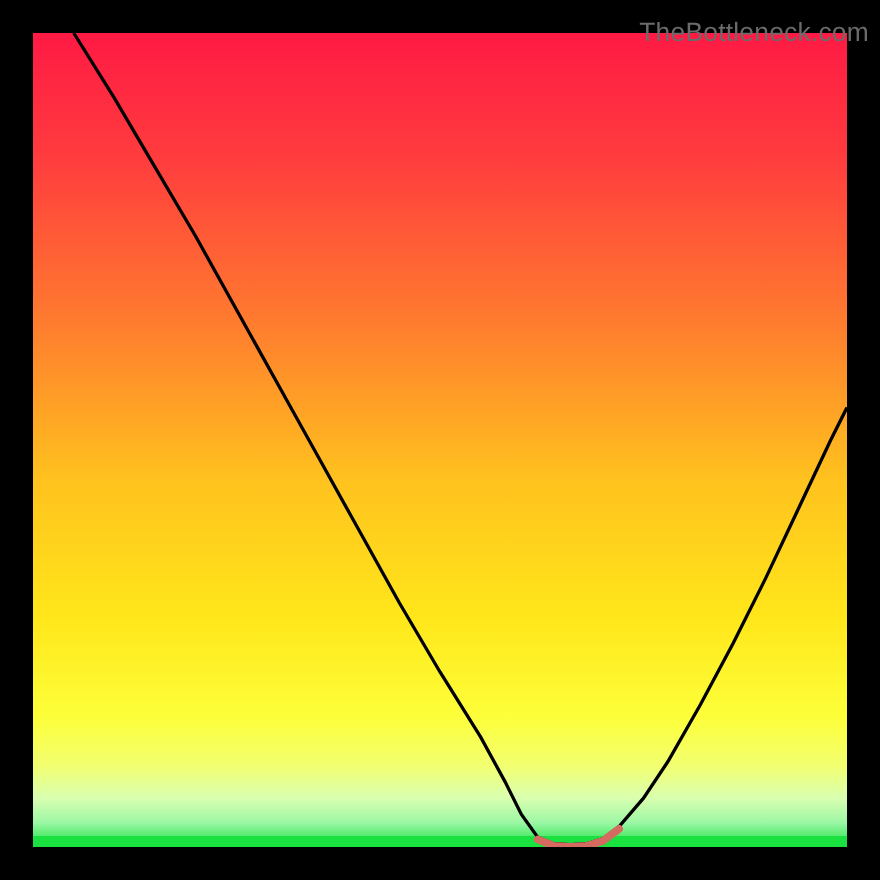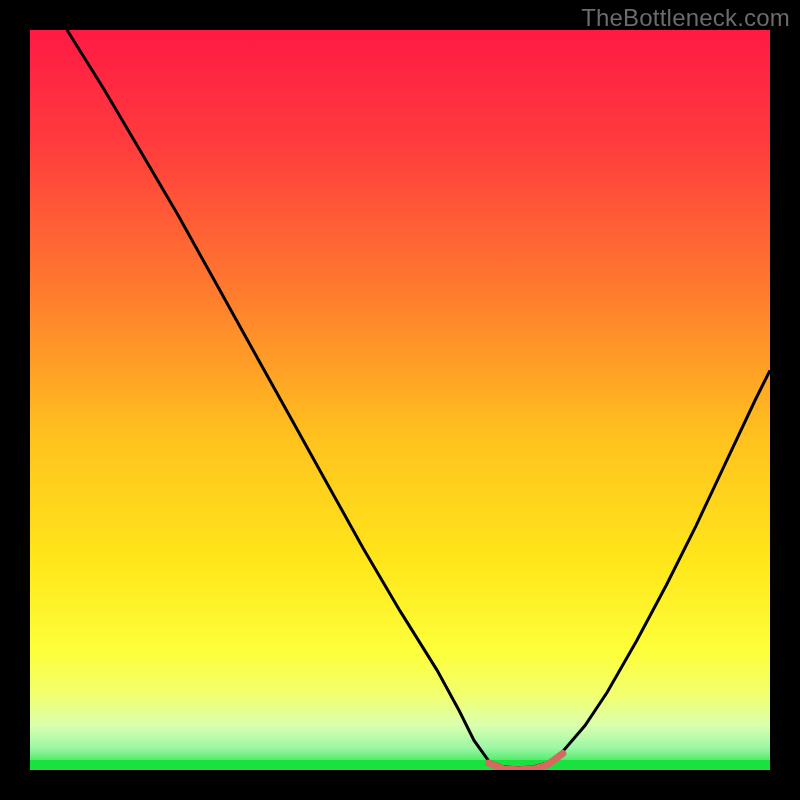--- a/index.html
+++ b/index.html
@@ -20,21 +20,21 @@
   .plot-area {
     position: absolute;
     left: 30px;
     top: 30px;
     width: 740px;
     height: 740px;
     overflow: hidden;
   }
   .watermark {
     position: absolute;
-    top: 4px;
+    top: 16px;
     right: 10px;
     color: #6b6b6b;
     font-size: 24px;
     font-weight: 500;
     letter-spacing: 0.2px;
     z-index: 10;
   }
 </style>
 </head>
 <body>

